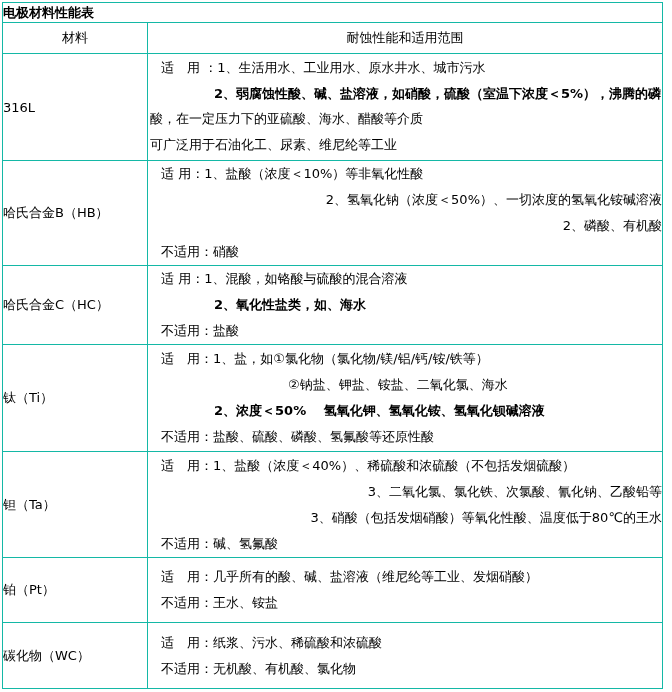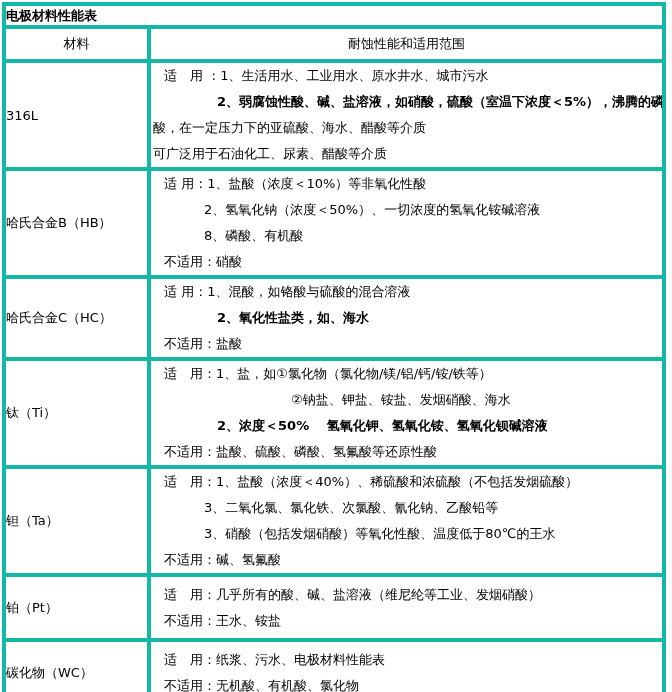--- a/index.html
+++ b/index.html
@@ -13,21 +13,21 @@
     color: #000000;
   }
   table.perf {
     border-collapse: collapse;
     table-layout: fixed;
     margin: 2px 0 0 2px;
     width: 660px;
     font-size: 13px;
   }
   table.perf td {
-    border: 4px solid #14b8a6;
+    border: 1px solid #14b8a6;
     padding: 0;
     overflow: hidden;
   }
   td.title-cell {
     font-weight: bold;
     font-size: 13px;
     padding: 4px 6px 3px 6px;
     height: 19px;
     vertical-align: middle;
   }
@@ -42,23 +42,23 @@
     vertical-align: middle;
   }
   td.desc-cell {
     vertical-align: middle;
     padding: 2px 0;
   }
   .ln {
     line-height: 26px;
     white-space: nowrap;
   }
-  .i0 { padding-left: 2px; }
+  .i0 { padding-left: 2px; font-family: Liberation Mono, monospace; }
   .i1 { padding-left: 13px; }
-  .i2 { padding-left: 53px; }
+  .i2 { padding-left: 53px; text-align: right; }
   .i2b { padding-left: 66px; font-weight: bold; }
   .i3 { padding-left: 140px; }
 </style>
 </head>
 <body>
 
 <table class="perf">
   <colgroup>
     <col style="width:145px">
     <col style="width:515px">
@@ -73,48 +73,48 @@
     <td>材料</td>
     <td>耐蚀性能和适用范围</td>
   </tr>
 
   <tr style="height:107px">
     <td class="mat-cell">316L</td>
     <td class="desc-cell">
       <div class="ln i1">适　用 ：1、生活用水、工业用水、原水井水、城市污水</div>
       <div class="ln i2b">2、弱腐蚀性酸、碱、盐溶液，如硝酸，硫酸（室温下浓度＜5%），沸腾的磷</div>
       <div class="ln i0">酸，在一定压力下的亚硫酸、海水、醋酸等介质</div>
-      <div class="ln i0">可广泛用于石油化工、尿素、醋酸等介质</div>
+      <div class="ln i0">可广泛用于石油化工、尿素、维尼纶等工业</div>
     </td>
   </tr>
 
   <tr style="height:102px">
     <td class="mat-cell">哈氏合金B（HB）</td>
     <td class="desc-cell">
       <div class="ln i1">适 用：1、盐酸（浓度＜10%）等非氧化性酸</div>
       <div class="ln i2">2、氢氧化钠（浓度＜50%）、一切浓度的氢氧化铵碱溶液</div>
-      <div class="ln i2">8、磷酸、有机酸</div>
+      <div class="ln i2">2、磷酸、有机酸</div>
       <div class="ln i1">不适用：硝酸</div>
     </td>
   </tr>
 
   <tr style="height:78px">
     <td class="mat-cell">哈氏合金C（HC）</td>
     <td class="desc-cell">
       <div class="ln i1">适 用：1、混酸，如铬酸与硫酸的混合溶液</div>
       <div class="ln i2b">2、氧化性盐类，如、海水</div>
       <div class="ln i1">不适用：盐酸</div>
     </td>
   </tr>
 
   <tr style="height:107px">
     <td class="mat-cell">钛（Ti）</td>
     <td class="desc-cell">
       <div class="ln i1">适　用：1、盐，如①氯化物（氯化物/镁/铝/钙/铵/铁等）</div>
-      <div class="ln i3">②钠盐、钾盐、铵盐、发烟硝酸、海水</div>
+      <div class="ln i3">②钠盐、钾盐、铵盐、二氧化氯、海水</div>
       <div class="ln i2b">2、浓度＜50%　 氢氧化钾、氢氧化铵、氢氧化钡碱溶液</div>
       <div class="ln i1">不适用：盐酸、硫酸、磷酸、氢氟酸等还原性酸</div>
     </td>
   </tr>
 
   <tr style="height:106px">
     <td class="mat-cell">钽（Ta）</td>
     <td class="desc-cell">
       <div class="ln i1">适　用：1、盐酸（浓度＜40%）、稀硫酸和浓硫酸（不包括发烟硫酸）</div>
       <div class="ln i2">3、二氧化氯、氯化铁、次氯酸、氰化钠、乙酸铅等</div>
@@ -127,18 +127,18 @@
     <td class="mat-cell">铂（Pt）</td>
     <td class="desc-cell">
       <div class="ln i1">适　用：几乎所有的酸、碱、盐溶液（维尼纶等工业、发烟硝酸）</div>
       <div class="ln i1">不适用：王水、铵盐</div>
     </td>
   </tr>
 
   <tr style="height:66px">
     <td class="mat-cell">碳化物（WC）</td>
     <td class="desc-cell">
-      <div class="ln i1">适　用：纸浆、污水、电极材料性能表</div>
+      <div class="ln i1">适　用：纸浆、污水、稀硫酸和浓硫酸</div>
       <div class="ln i1">不适用：无机酸、有机酸、氯化物</div>
     </td>
   </tr>
 </tbody>
   </table>
 
 </body></html>

